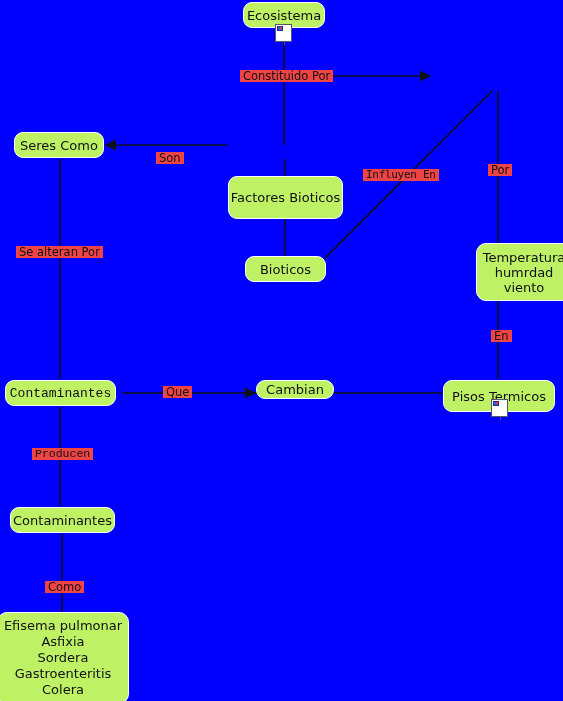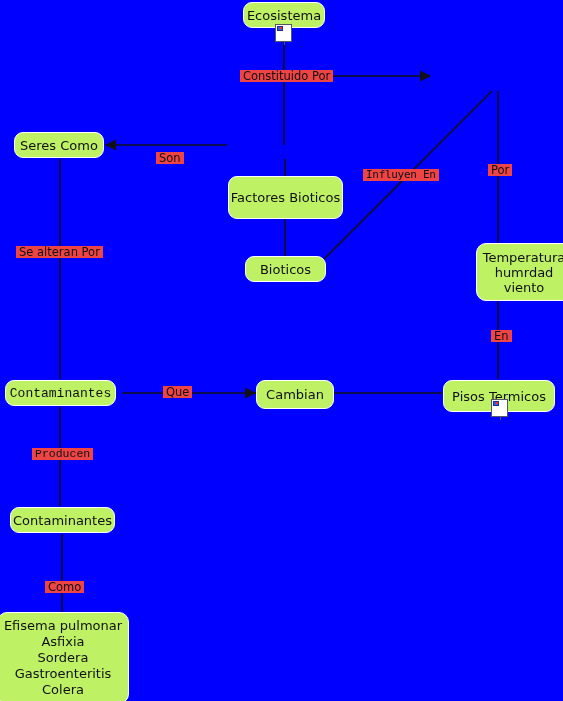--- a/index.html
+++ b/index.html
@@ -173,21 +173,21 @@
   <div class="node multiline" style="left:476px; top:243px; width:96px; height:58px;">
     <span>Temperatura
 humrdad
 viento</span>
   </div>
 
   <div class="node" style="left:5px; top:380px; width:111px; height:26px;font-family:Liberation Mono, monospace;">
     <span>Contaminantes</span>
   </div>
 
-  <div class="node" style="left:256px; top:380px; width:78px; height:29px;">
+  <div class="node" style="left:256px; top:380px; width:78px; height:19px;">
     <span>Cambian</span>
   </div>
 
   <div class="node" style="left:443px; top:380px; width:112px; height:32px;">
     <span>Pisos Termicos</span>
   </div>
   <div class="doc-icon" style="left:491px; top:399px;">
     <span class="thumb">
         <i></i>
       </span>

